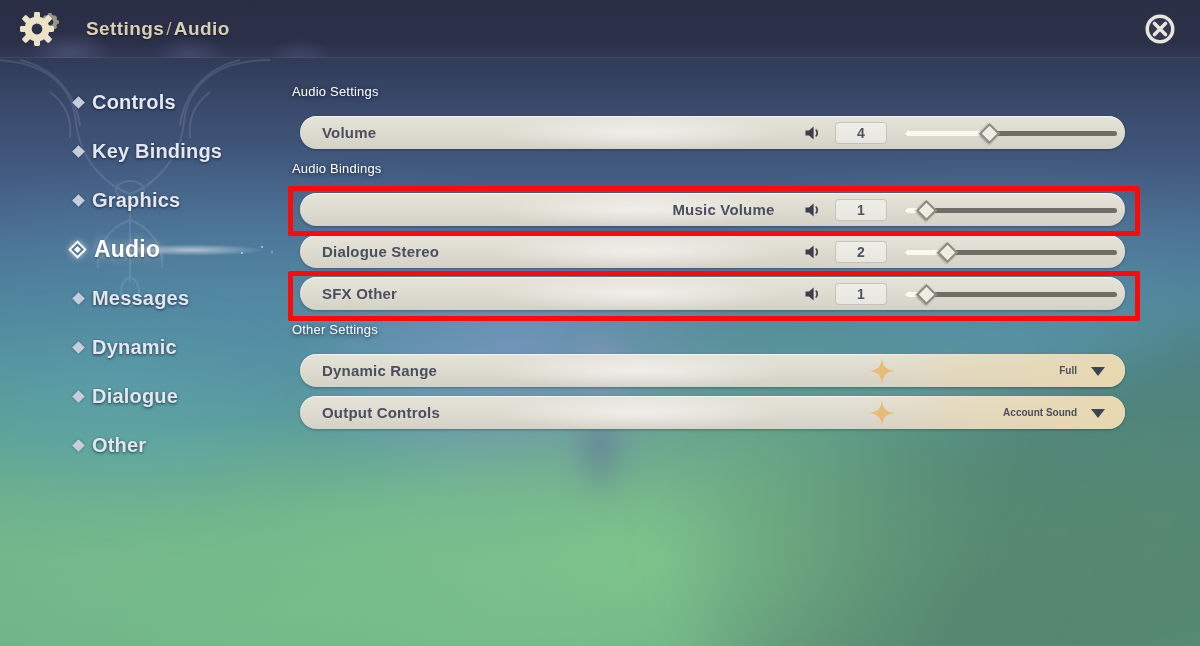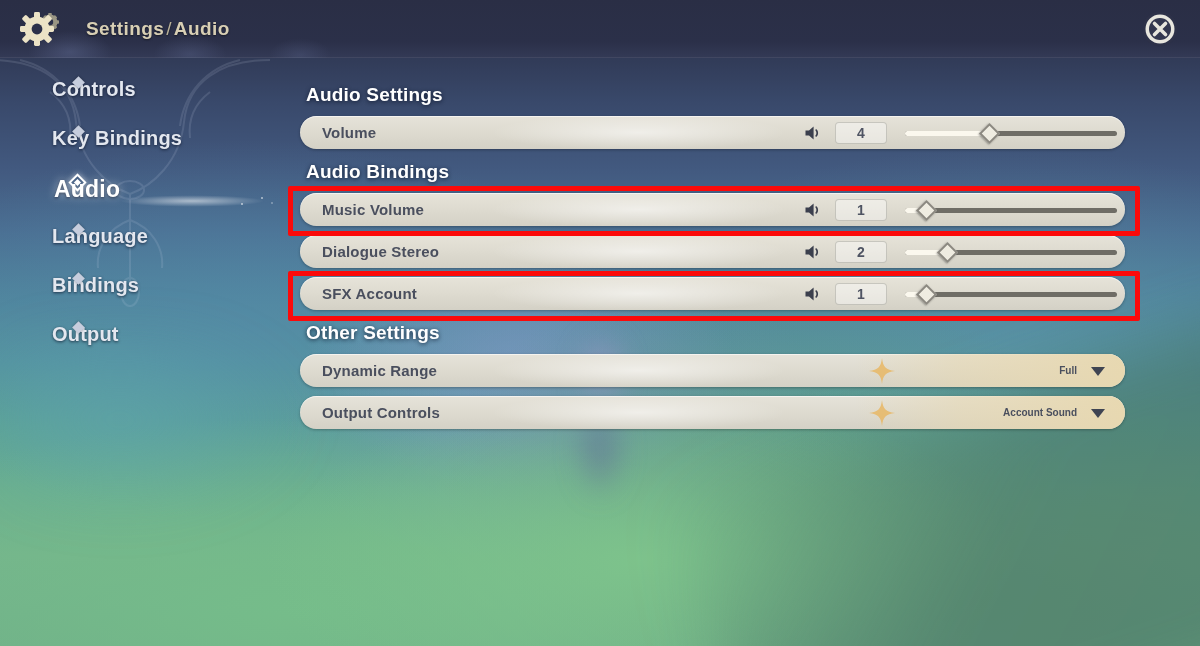--- a/index.html
+++ b/index.html
@@ -146,22 +146,22 @@
 
   .nav-list {
     position: absolute;
     left: 0; top: 20px;
     width: 290px;
   }
   .nav-item {
     position: relative;
     height: 49px;
     display: flex;
-    align-items: flex-start;
-    padding-left: 32px;
+    align-items: center;
+    padding-left: 72px;
     cursor: pointer;
     white-space: nowrap;
   }
   .nav-diamond {
     position: absolute;
     left: 74px;
     width: 9px; height: 9px;
     background: #c6cddd;
     transform: rotate(45deg);
     box-shadow: 0 0 3px rgba(0,0,0,0.3);
@@ -222,23 +222,23 @@
   
   .main {
     position: absolute;
     left: 290px; top: 58px;
     width: 910px; height: 588px;
     z-index: 10;
   }
 
   .section-title {
     position: absolute;
-    left: 16px;
-    font-size: 19px;
-    font-weight: bold;
+    left: 2px;
+    font-size: 13px;
+    font-weight: normal;
     color: #ffffff;
     text-shadow: 0 1px 4px rgba(10,18,38,0.8);
     letter-spacing: 0.2px;
   }
 
   
   .row {
     position: absolute;
     left: 10px;
     width: 825px;
@@ -463,35 +463,43 @@
     </div>
     <div class="nav-list">
         <div class="nav-item">
           <span class="nav-diamond"></span>
           <span class="nav-label">Controls</span>
         </div>
         <div class="nav-item">
           <span class="nav-diamond"></span>
           <span class="nav-label">Key Bindings</span>
         </div>
+        <div class="nav-item">
+          <span class="nav-diamond"></span>
+          <span class="nav-label">Graphics</span>
+        </div>
         <div class="nav-item active">
           <span class="nav-diamond"></span>
           <span class="nav-label">Audio</span>
         </div>
         <div class="nav-item">
           <span class="nav-diamond"></span>
-          <span class="nav-label">Language</span>
-        </div>
-        <div class="nav-item">
-          <span class="nav-diamond"></span>
-          <span class="nav-label">Bindings</span>
-        </div>
-        <div class="nav-item">
-          <span class="nav-diamond"></span>
-          <span class="nav-label">Output</span>
+          <span class="nav-label">Messages</span>
+        </div>
+        <div class="nav-item">
+          <span class="nav-diamond"></span>
+          <span class="nav-label">Dynamic</span>
+        </div>
+        <div class="nav-item">
+          <span class="nav-diamond"></span>
+          <span class="nav-label">Dialogue</span>
+        </div>
+        <div class="nav-item">
+          <span class="nav-diamond"></span>
+          <span class="nav-label">Other</span>
         </div>
       </div>
   </div>
 
   <div class="main">
       <div class="section-title" style="top: 26px;">Audio Settings</div>
       <div class="row" style="top: 58px;">
         <span class="row-label">Volume</span>
         <div class="slider-cluster">
           <span class="speaker-icon"><svg width="20" height="20" viewBox="0 0 20 20">
@@ -500,21 +508,21 @@
             </svg></span>
           <div class="value-box">4</div>
           <div class="slider">
             <div class="slider-track"></div>
             <div class="slider-fill" style="width: 40%;"></div>
             <div class="slider-handle" style="left: 40%;"></div>
           </div>
         </div>
       </div>
       <div class="section-title" style="top: 103px;">Audio Bindings</div>
-      <div class="row" style="top: 135px;">
+      <div class="row" style="top: 135px; justify-content: center;">
         <span class="row-label">Music Volume</span>
         <div class="slider-cluster">
           <span class="speaker-icon"><svg width="20" height="20" viewBox="0 0 20 20">
               <path d="M2.5 7.4 L6 7.4 L10.6 3.4 L10.6 16.6 L6 12.6 L2.5 12.6 Z" fill="#3b3f4d"></path>
               <path d="M13.2 7.1 C14.6 8.4 14.6 11.6 13.2 12.9" fill="none" stroke="#3b3f4d" stroke-width="1.7" stroke-linecap="round"></path>
             </svg></span>
           <div class="value-box">1</div>
           <div class="slider">
             <div class="slider-track"></div>
             <div class="slider-fill" style="width: 10%;"></div>
@@ -531,21 +539,21 @@
             </svg></span>
           <div class="value-box">2</div>
           <div class="slider">
             <div class="slider-track"></div>
             <div class="slider-fill" style="width: 20%;"></div>
             <div class="slider-handle" style="left: 20%;"></div>
           </div>
         </div>
       </div>
       <div class="row" style="top: 219px;">
-        <span class="row-label">SFX Account</span>
+        <span class="row-label">SFX Other</span>
         <div class="slider-cluster">
           <span class="speaker-icon"><svg width="20" height="20" viewBox="0 0 20 20">
               <path d="M2.5 7.4 L6 7.4 L10.6 3.4 L10.6 16.6 L6 12.6 L2.5 12.6 Z" fill="#3b3f4d"></path>
               <path d="M13.2 7.1 C14.6 8.4 14.6 11.6 13.2 12.9" fill="none" stroke="#3b3f4d" stroke-width="1.7" stroke-linecap="round"></path>
             </svg></span>
           <div class="value-box">1</div>
           <div class="slider">
             <div class="slider-track"></div>
             <div class="slider-fill" style="width: 10%;"></div>
             <div class="slider-handle" style="left: 10%;"></div>

